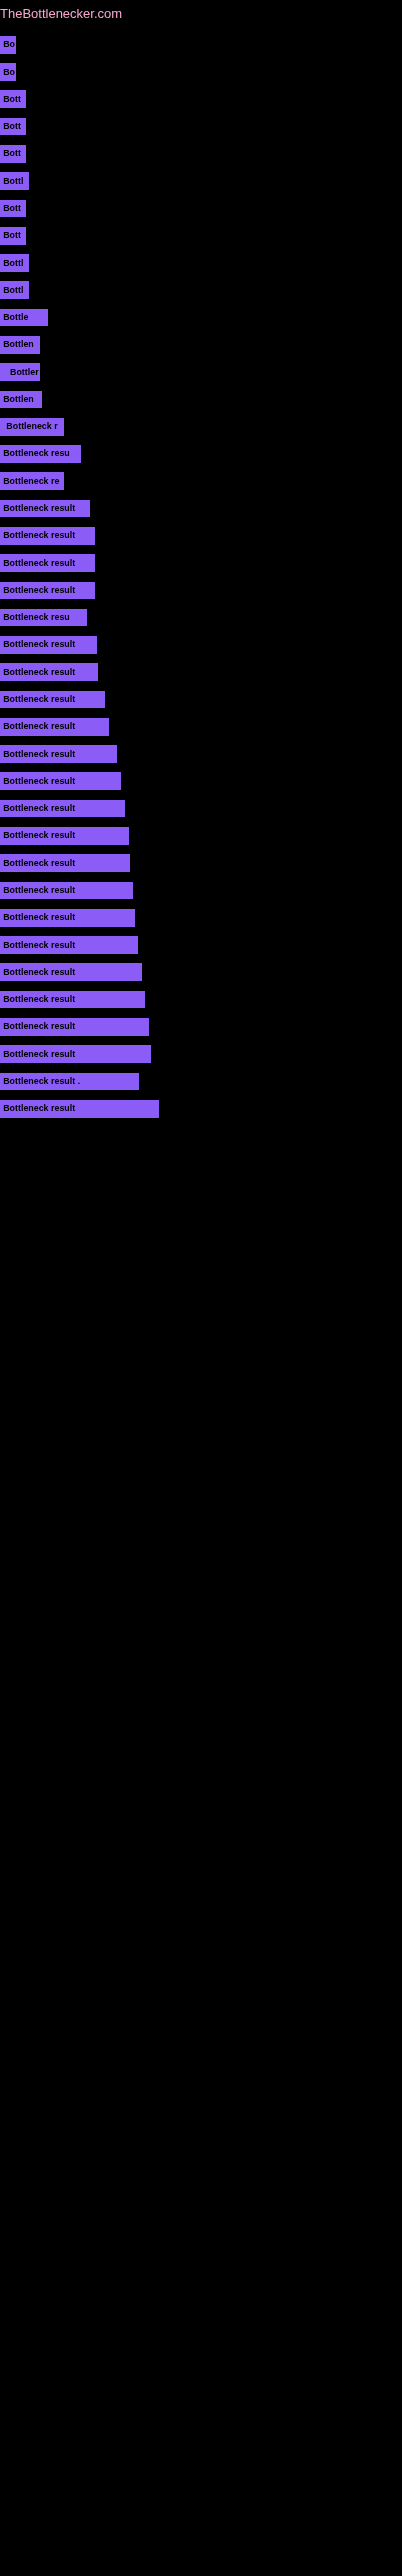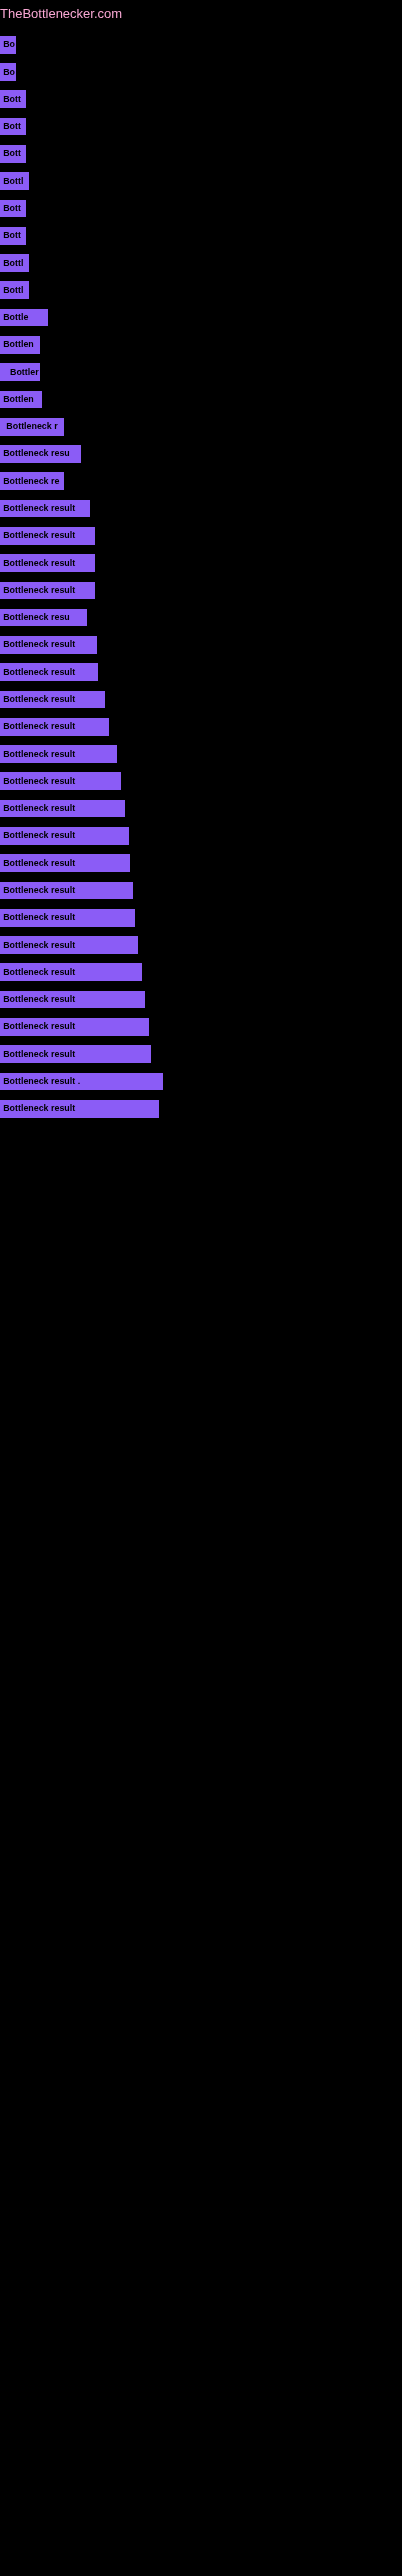--- a/index.html
+++ b/index.html
@@ -154,19 +154,19 @@
     <div class="bar-container">
       <span class="bar-label" style="width: 145px;">Bottleneck result</span>
     </div>
     <div class="bar-container">
       <span class="bar-label" style="width: 149px;">Bottleneck result</span>
     </div>
     <div class="bar-container">
       <span class="bar-label" style="width: 151px;">Bottleneck result</span>
     </div>
     <div class="bar-container">
-      <span class="bar-label" style="width: 163px;">Bottleneck result .</span>
+      <span class="bar-label" style="width: 139px;">Bottleneck result .</span>
     </div>
     <div class="bar-container">
       <span class="bar-label" style="width: 159px;">Bottleneck result</span>
     </div>
   </div>
 
 
 </body></html>

